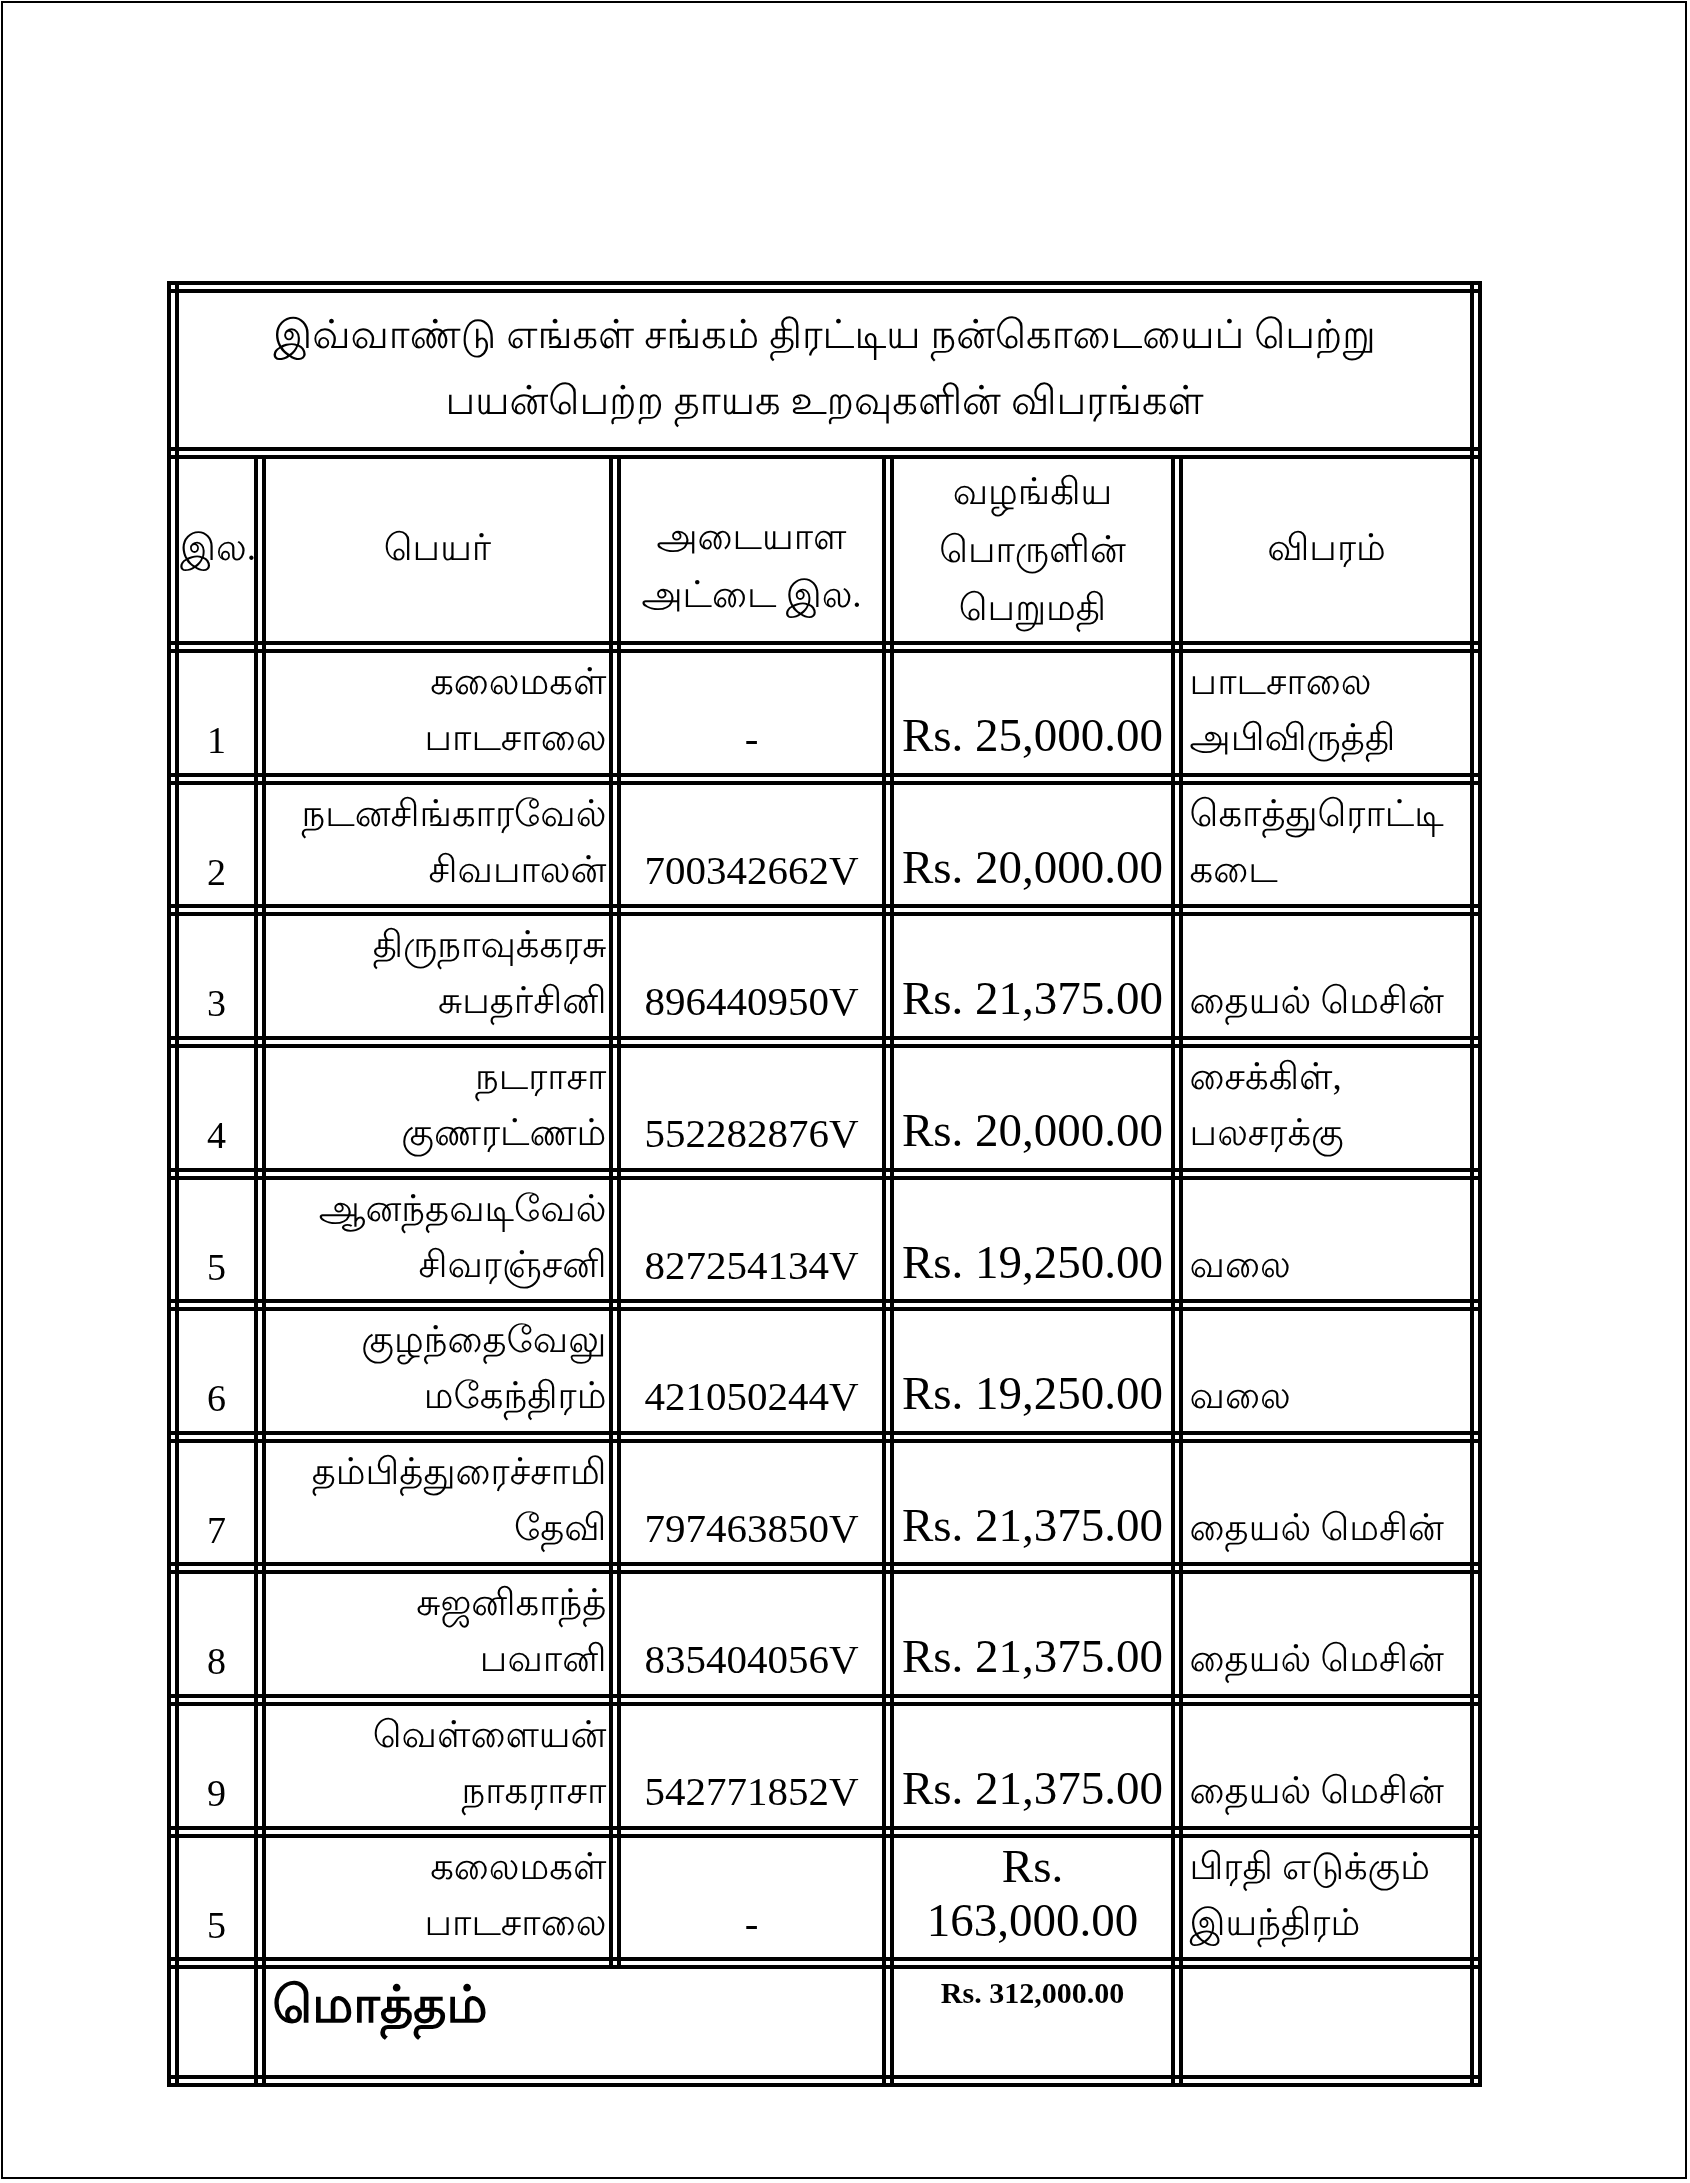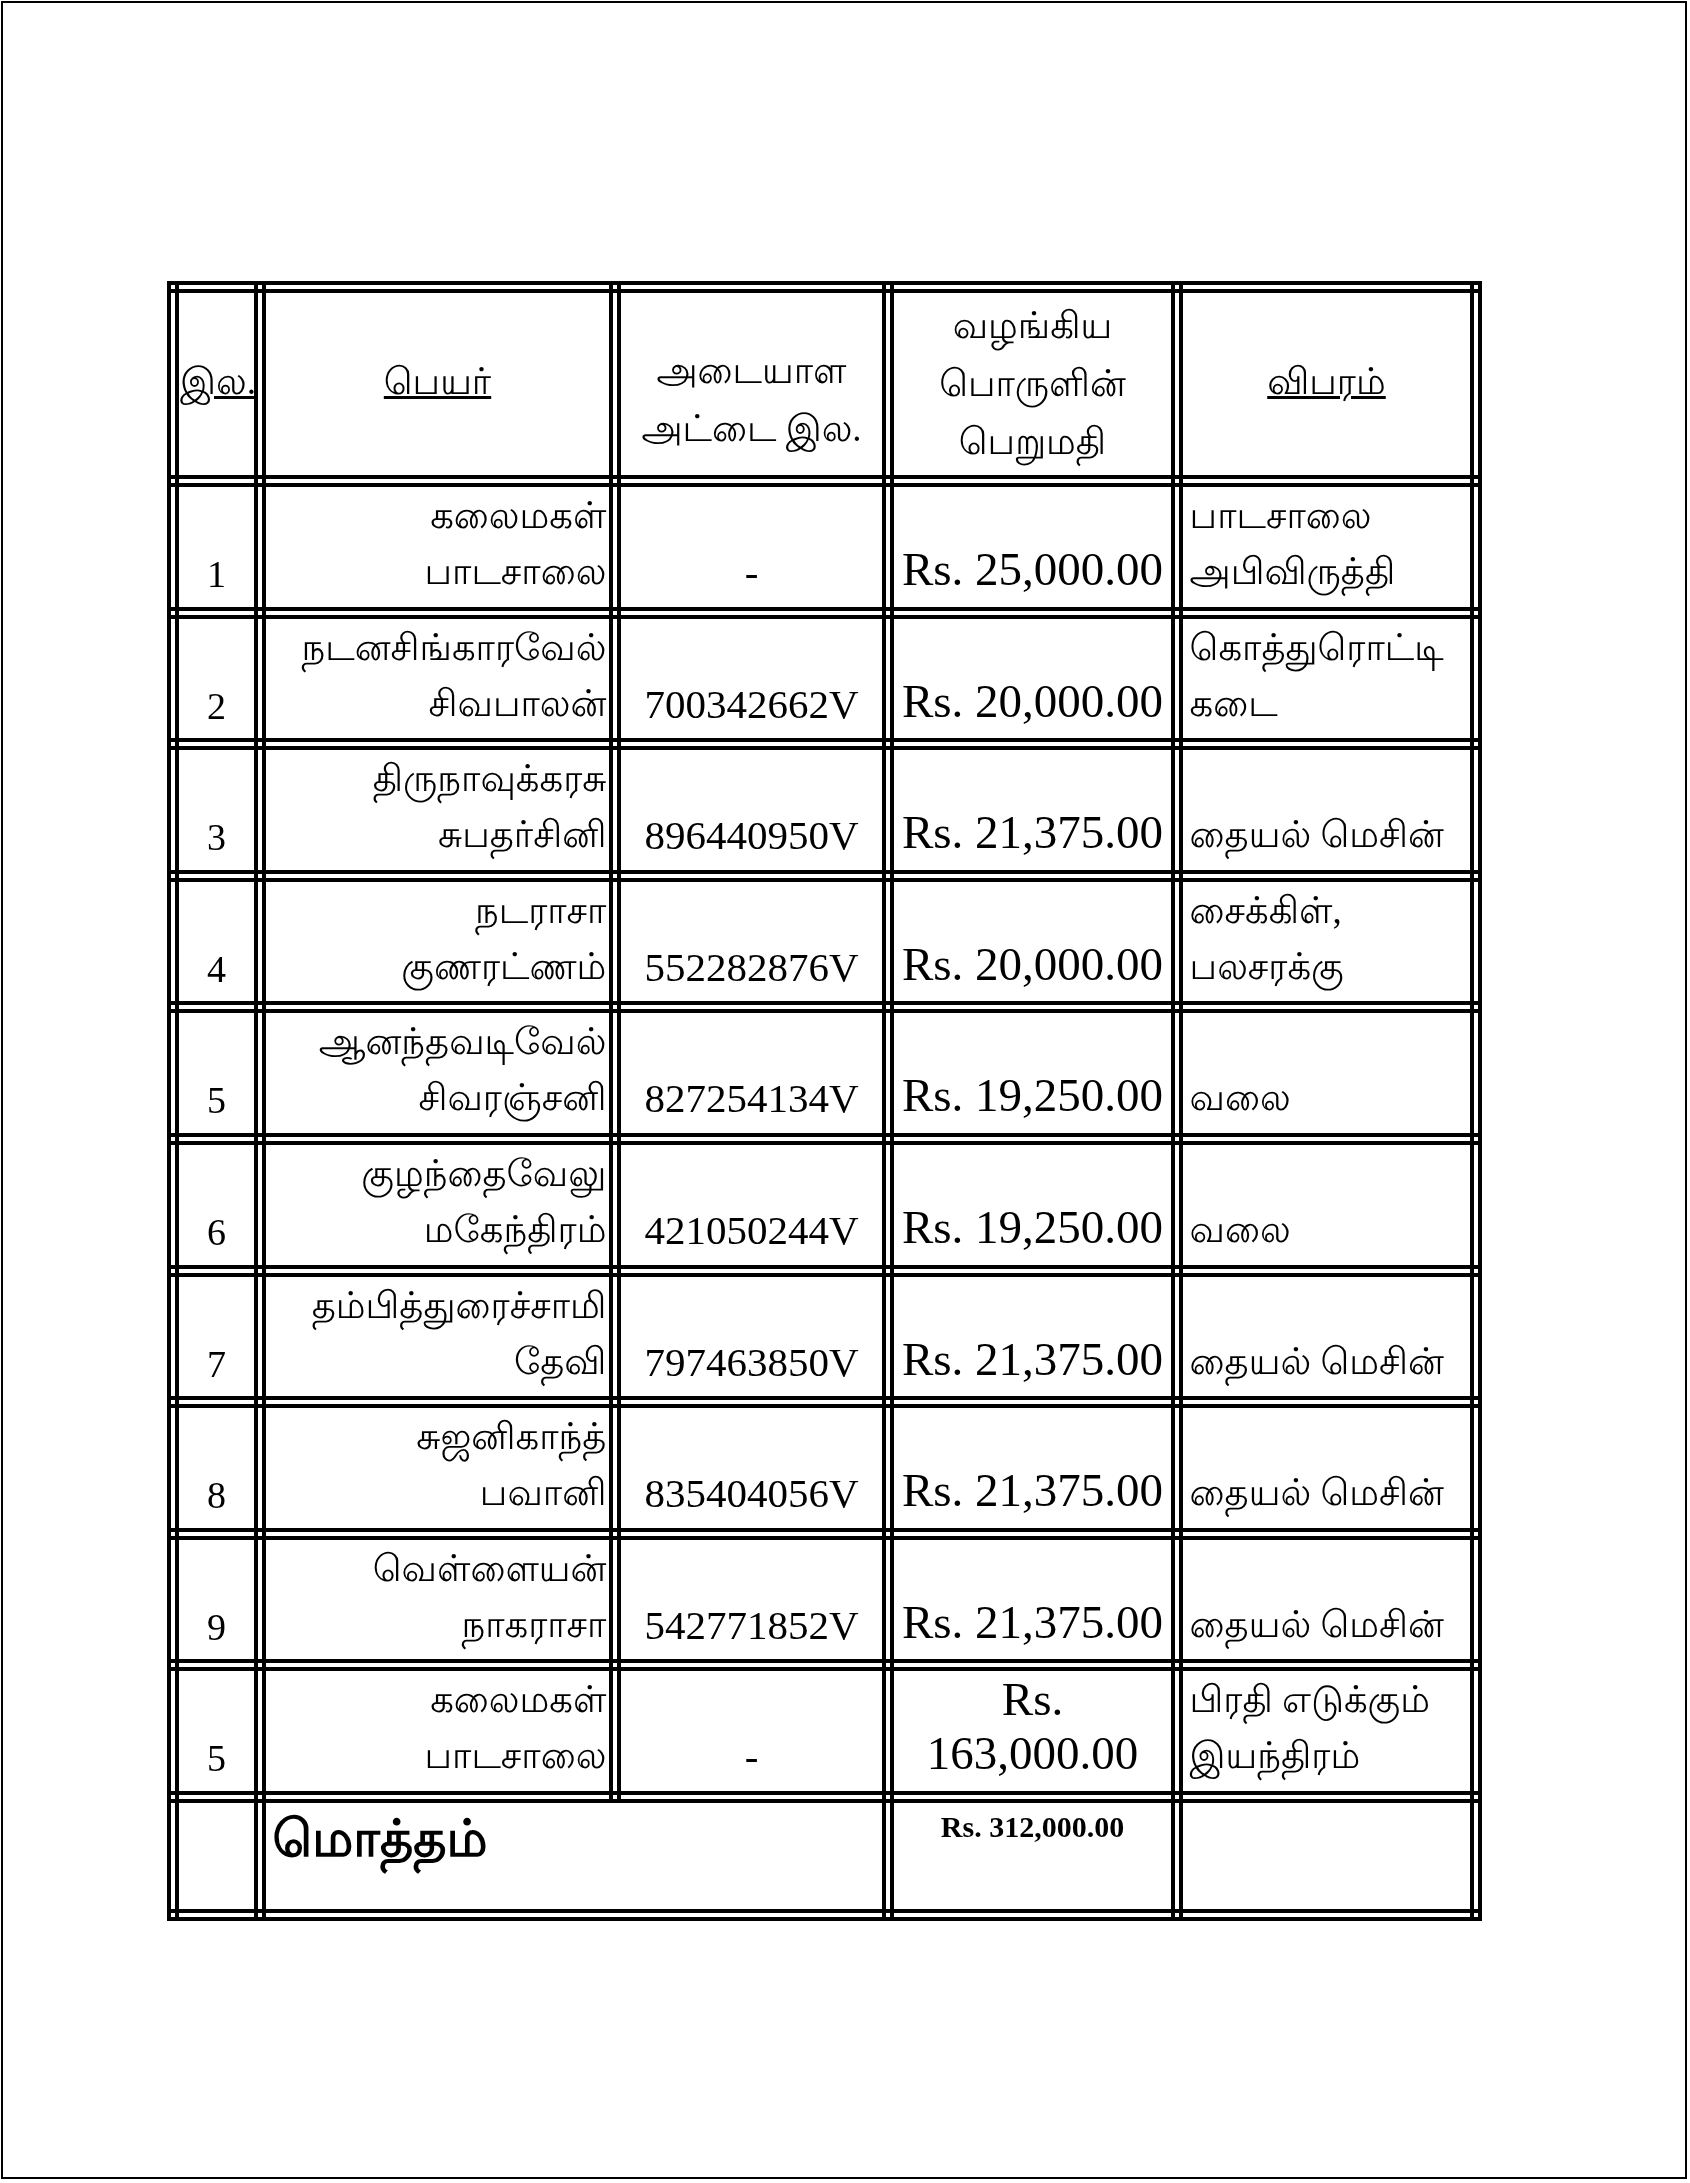--- a/index.html
+++ b/index.html
@@ -23,21 +23,21 @@
   col.c1{width:87px;} col.c2{width:355px;} col.c3{width:273px;}
   col.c4{width:289px;} col.c5{width:299px;}
 
   
   tr.title-row td { height:137px; }
   .title-cell { text-align:center; vertical-align:middle; padding:6.6px 9.3px 10.6px; }
   .title-line { font-size:40px; line-height:66px; white-space:nowrap; }
 
   
   tr.header-row td { height:164px; font-size:37px; text-align:center; }
-  .h-no, .h-name, .h-det { vertical-align:middle;text-decoration:underline; }
+  .h-no, .h-name, .h-det { vertical-align:middle; }
   .h-id { vertical-align:bottom; padding-bottom:17px; }
   .h-id .ln, .h-val .ln { line-height:58px; }
   .h-val { vertical-align:middle; }
 
   
   tbody td { height:108px; vertical-align:bottom; }
   .c-no  { text-align:center; font-size:38px; padding-bottom:10.6px; }
   .c-name{ text-align:right;  font-size:37px; padding:0 2.6px 6.6px 6.6px; }
   .c-id  { text-align:center; font-size:41px; padding-bottom:10.6px; }
   .c-val { text-align:center; font-size:47px; padding-bottom:10.6px; }
@@ -57,20 +57,26 @@
 
 <table class="donation">
   <colgroup>
     <col class="c1">
       <col class="c2">
       <col class="c3">
       <col class="c4">
       <col class="c5">
   </colgroup>
   <thead>
+    <tr class="title-row">
+      <td colspan="5" class="title-cell">
+        <div class="title-line">இவ்வாண்டு எங்கள் சங்கம் திரட்டிய நன்கொடையைப் பெற்று</div>
+        <div class="title-line">பயன்பெற்ற தாயக உறவுகளின் விபரங்கள்</div>
+      </td>
+    </tr>
     <tr class="header-row">
       <td class="h-no">இல.</td>
       <td class="h-name">பெயர்</td>
       <td class="h-id">
         <div class="ln">அடையாள</div>
         <div class="ln">அட்டை இல.</div>
       </td>
       <td class="h-val">
         <div class="ln">வழங்கிய</div>
         <div class="ln">பொருளின்</div>

